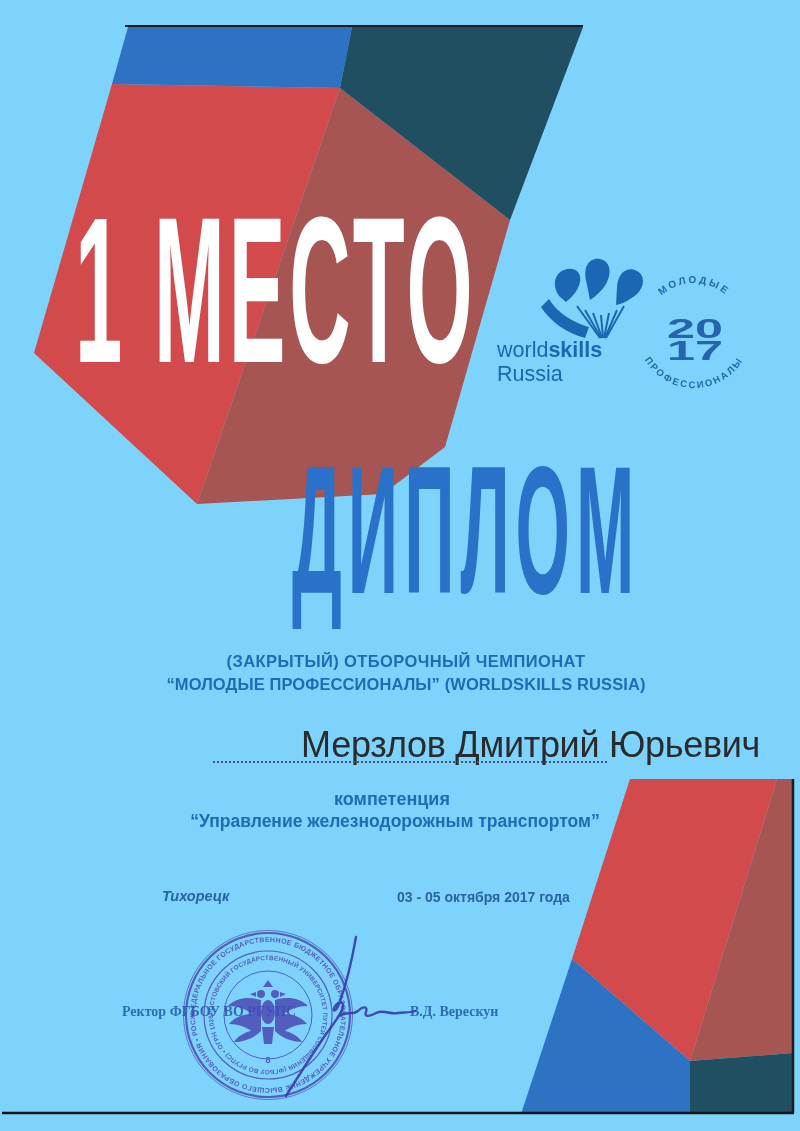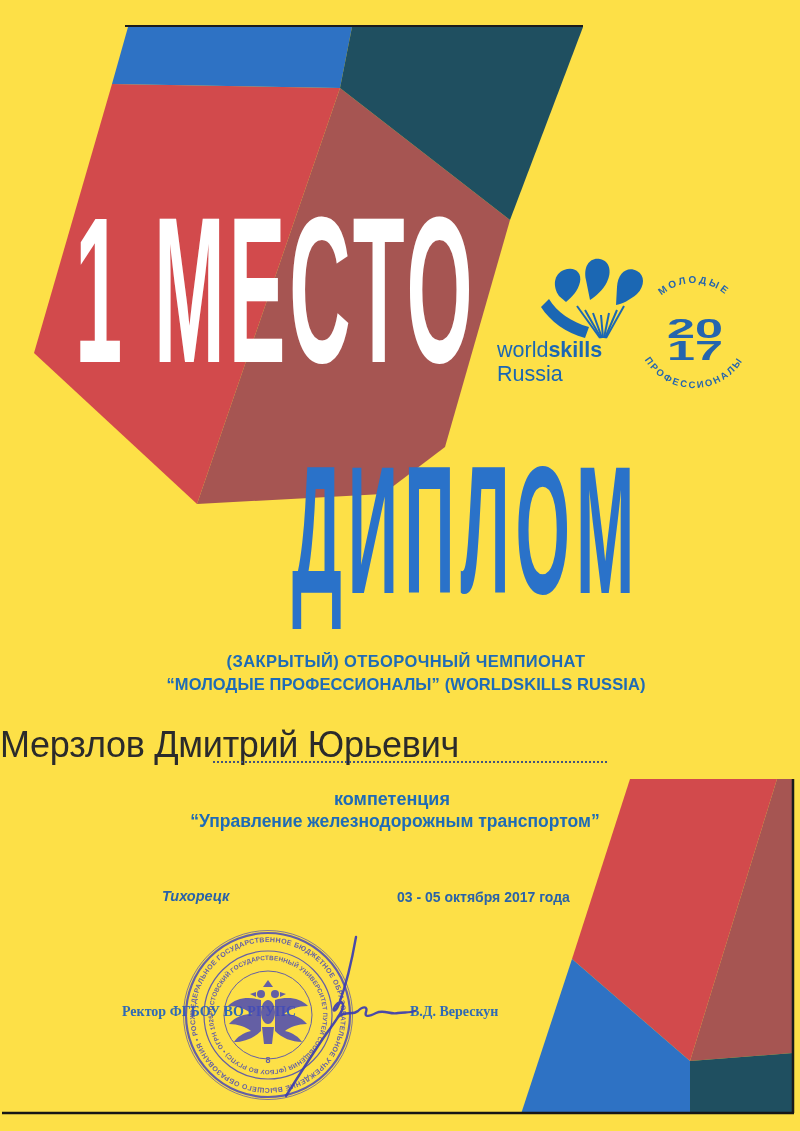--- a/index.html
+++ b/index.html
@@ -1,34 +1,34 @@
 <!DOCTYPE html>
 <html><head>
 <meta charset="utf-8">
 <style>
   html,body{margin:0;padding:0;background:#e8e8e6;}
   .page{
     position:relative;width:800px;height:1131px;margin:0 auto;
-    background:#fde047;overflow:hidden;
+    background:#7dd3fc;overflow:hidden;
     font-family:"Liberation Sans",sans-serif;
   }
   .layer{position:absolute;left:0;top:0;width:800px;height:1131px;}
   .bg{z-index:1;}
   .textlayer{z-index:2;border-radius:13px;}
   .stamplayer{z-index:3;pointer-events:none;}
   .abs{position:absolute;}
   .blue-head{
     color:#1e6bb7;font-weight:700;text-align:center;width:800px;
     font-size:16.5px;line-height:23px;letter-spacing:0.4px;
   }
   .comp-label{color:#1e6bb7;font-weight:700;text-align:center;width:800px;font-size:18px;line-height:22px;}
   .comp-value{color:#1e6bb7;font-weight:700;text-align:center;width:800px;font-size:17.5px;line-height:22px;}
   .name{
     color:#2b2b2b;font-size:36px;font-weight:400;letter-spacing:-0.3px;
-    text-align:left;width:760px;line-height:40px;
+    text-align:right;width:760px;line-height:40px;
   }
   .name-underline{border-bottom:2px dotted #44547a;height:0;}
   .loc{color:#2962a9;font-weight:700;font-size:14.5px;}
   .dates{color:#2962a9;font-weight:700;font-size:14px;}
   .sig-text{color:#2f6ab5;font-weight:700;font-size:14px;font-family:Liberation Serif, serif;}
   svg text{font-family:"Liberation Sans",sans-serif;}
 </style>
 </head>
 <body>
 

